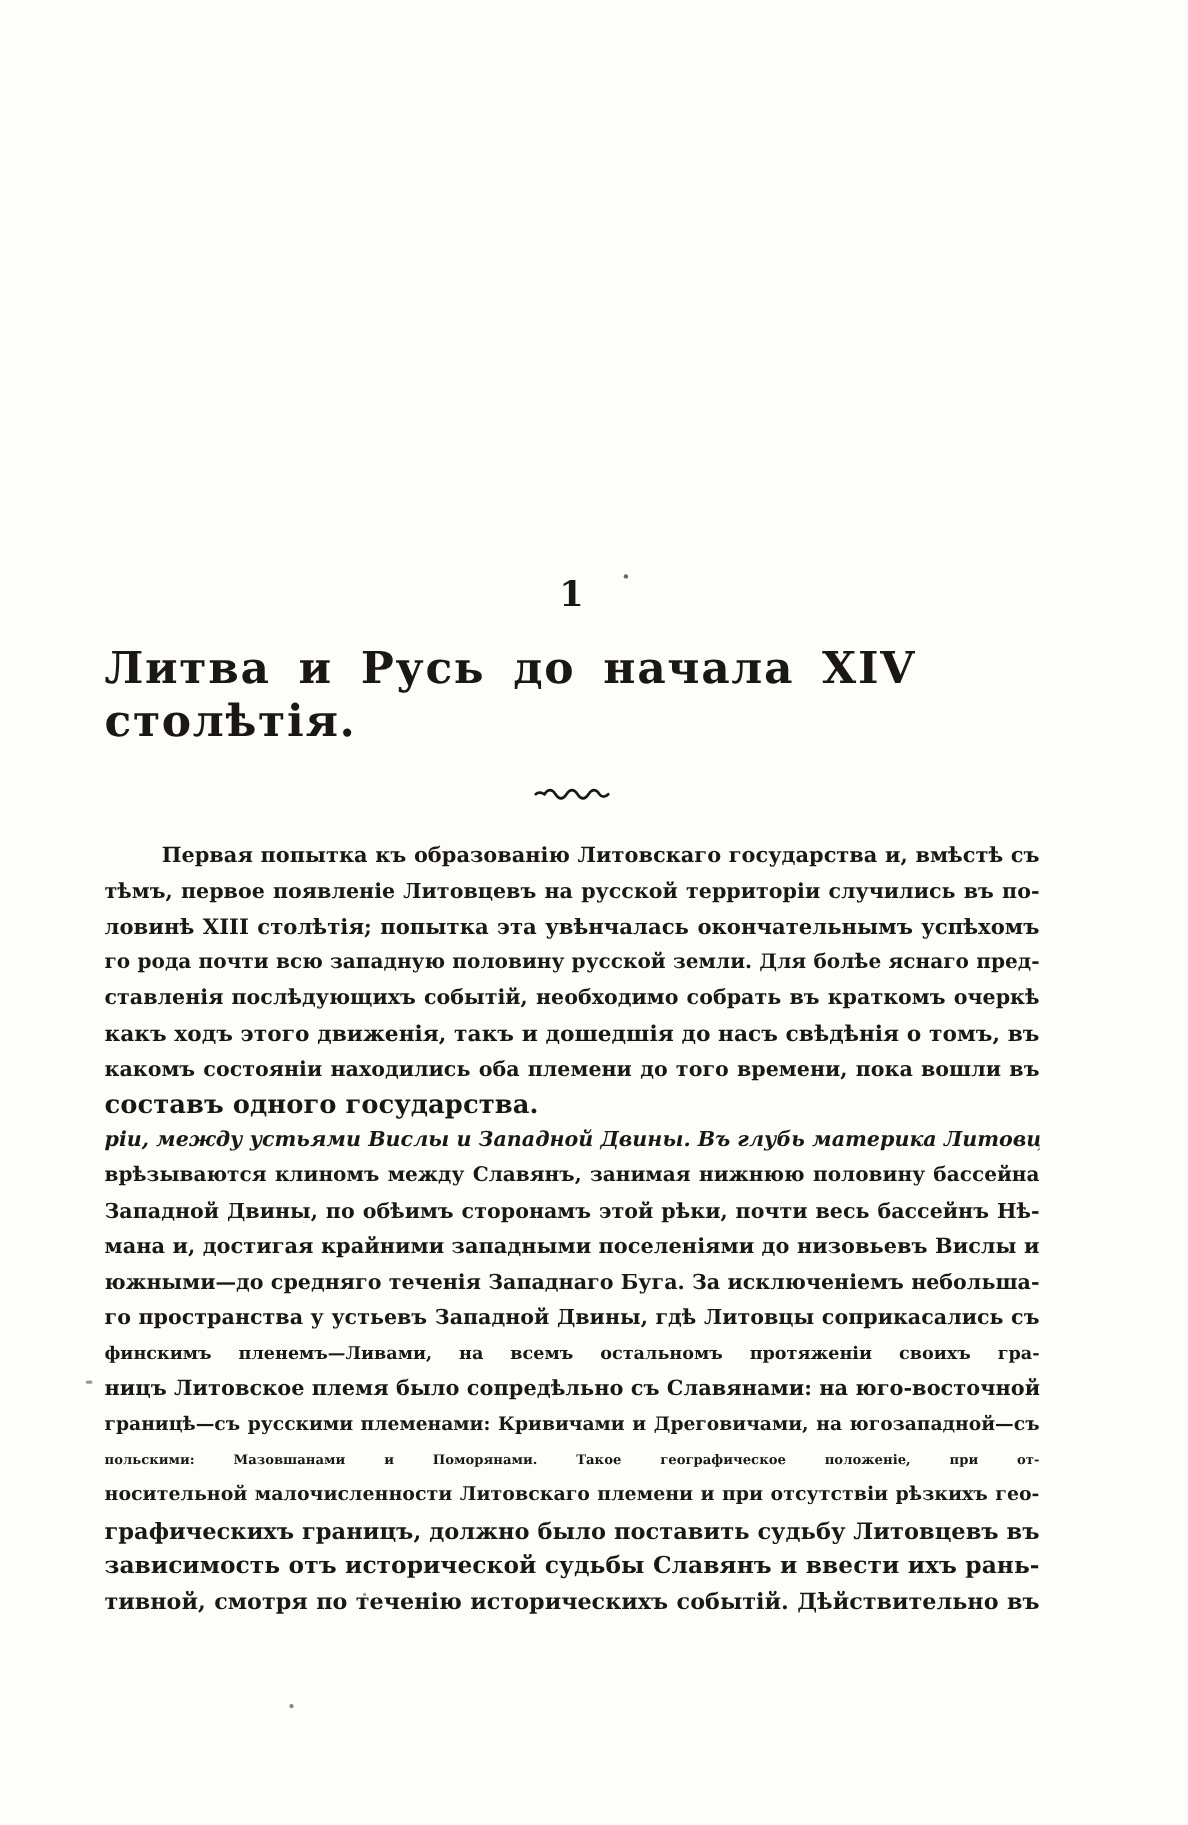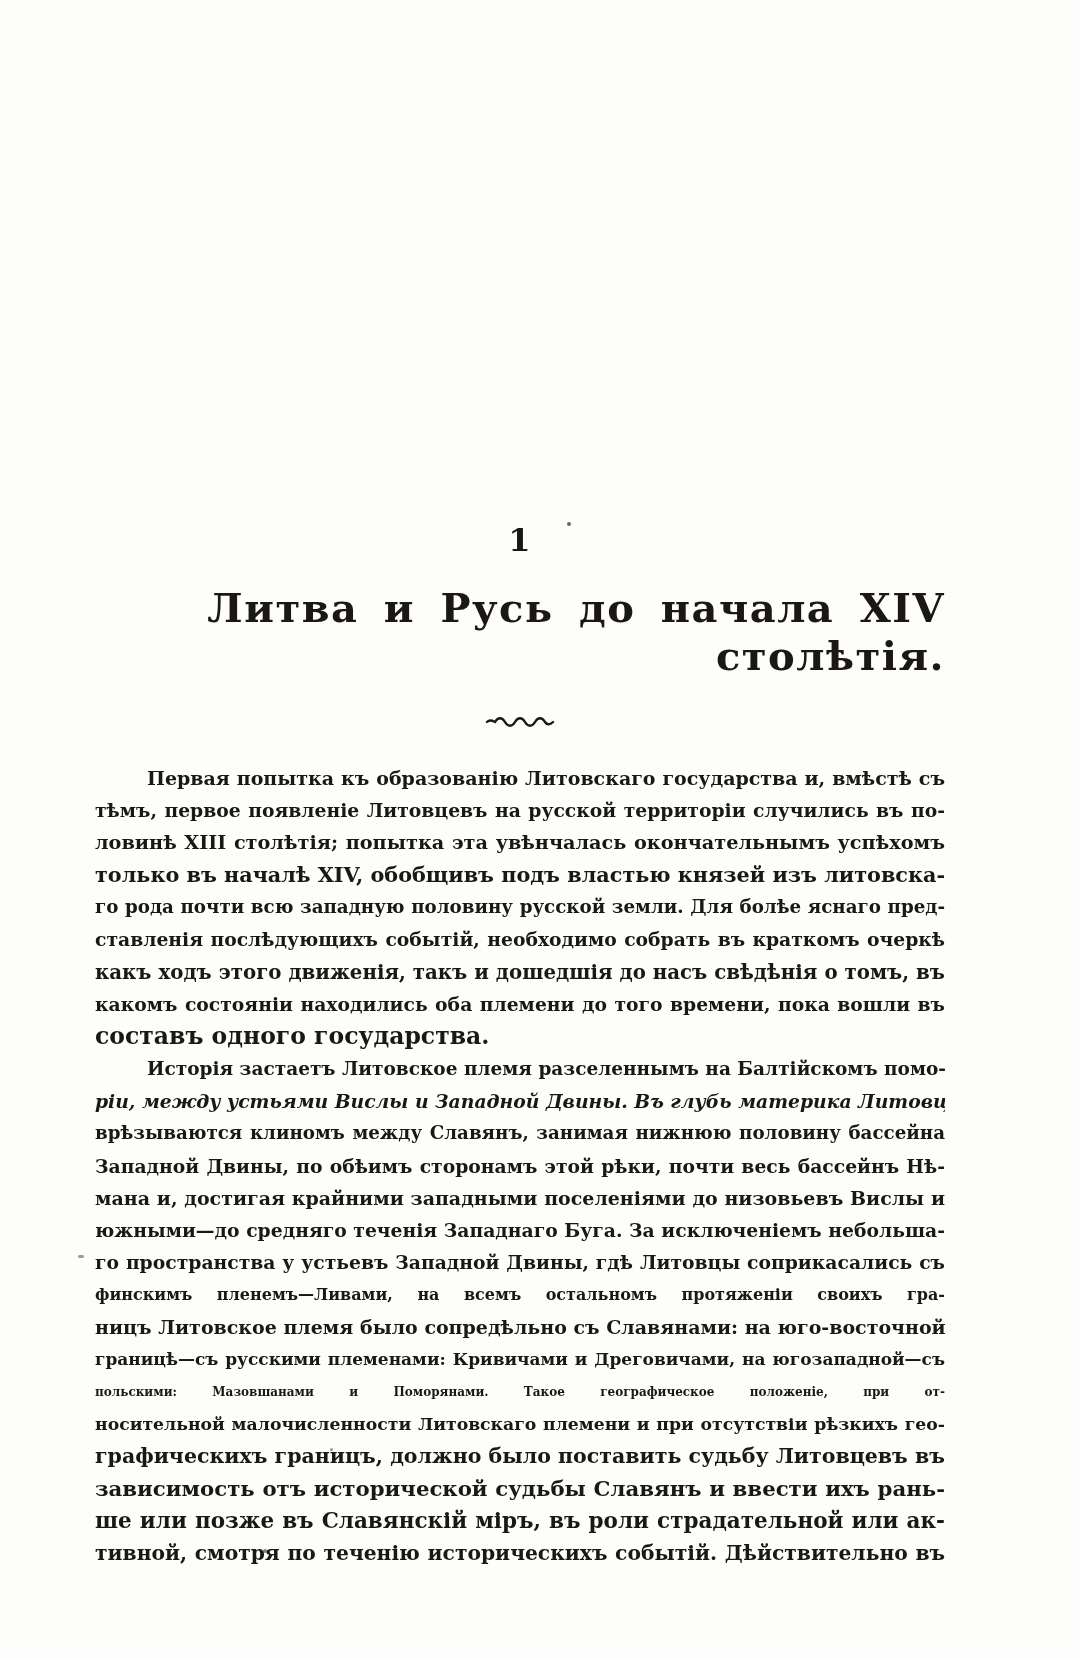--- a/index.html
+++ b/index.html
@@ -18,21 +18,21 @@
   .page-number {
     margin: 0;
     padding-top: 522px;
     text-align: center;
     font-size: 32px;
     line-height: 36px;
     letter-spacing: 1px;
   }
   .chapter-title {
     margin: 26px 0 0 0;
-    text-align: right;
+    text-align: left;
     font-size: 40px;
     line-height: 48px;
     letter-spacing: 1.5px;
     word-spacing: 10px;
     font-weight: bold;
   }
   .divider {
     margin-top: 34px;
     text-align: center;
     height: 16px;
@@ -80,41 +80,38 @@
       <path d="M2 8 C 5 5, 8 7, 10 8 C 13 3, 17 3, 20 8 C 23 13, 27 13, 30 8 C 33 3, 37 3, 40 8 C 43 13, 47 13, 50 8 C 53 3, 57 3, 60 8 C 62 11, 65 11, 68 8" fill="none" stroke="#1b1713" stroke-width="2.4" stroke-linecap="round"></path>
     </svg>
   </div>
 
   <div class="body-text">
 
     <div>
       <div class="line indent" style="font-size: 19px;">Первая попытка къ образованію Литовскаго государства и, вмѣстѣ съ</div>
       <div class="line" style="font-size: 18.75px;">тѣмъ, первое появленіе Литовцевъ на русской территоріи случились въ по-</div>
       <div class="line" style="font-size: 19.25px;">ловинѣ XIII столѣтія; попытка эта увѣнчалась окончательнымъ успѣхомъ</div>
-      <div class="line" style="font-size: 20.75px;">только въ началѣ XIV, обобщивъ подъ властью князей изъ литовска-</div>
       <div class="line" style="font-size: 18.25px;">го рода почти всю западную половину русской земли. Для болѣе яснаго пред-</div>
       <div class="line" style="font-size: 18.75px;">ставленія послѣдующихъ событій, необходимо собрать въ краткомъ очеркѣ</div>
       <div class="line" style="font-size: 19.75px;">какъ ходъ этого движенія, такъ и дошедшія до насъ свѣдѣнія о томъ, въ</div>
       <div class="line" style="font-size: 18.75px;">какомъ состояніи находились оба племени до того времени, пока вошли въ</div>
       <div class="line para-end">составъ одного государства.</div>
     </div>
 
     <div>
-      <div class="line indent" style="font-size: 18.5px;">Исторія застаетъ Литовское племя разселеннымъ на Балтійскомъ помо-</div>
       <div class="line" style="font-size: 18.75px; font-style: italic;">ріи, между устьями Вислы и Западной Двины. Въ глубь материка Литовцы</div>
       <div class="line" style="font-size: 18.25px;">врѣзываются клиномъ между Славянъ, занимая нижнюю половину бассейна</div>
       <div class="line" style="font-size: 18.75px;">Западной Двины, по обѣимъ сторонамъ этой рѣки, почти весь бассейнъ Нѣ-</div>
       <div class="line" style="font-size: 19px;">мана и, достигая крайними западными поселеніями до низовьевъ Вислы и</div>
       <div class="line" style="font-size: 18.75px;">южными—до средняго теченія Западнаго Буга. За исключеніемъ небольша-</div>
       <div class="line" style="font-size: 18.75px;">го пространства у устьевъ Западной Двины, гдѣ Литовцы соприкасались съ</div>
       <div class="line" style="font-size: 16px;">финскимъ пленемъ—Ливами, на всемъ остальномъ протяженіи своихъ гра-</div>
       <div class="line" style="font-size: 19px;">ницъ Литовское племя было сопредѣльно съ Славянами: на юго-восточной</div>
       <div class="line" style="font-size: 17px;">границѣ—съ русскими племенами: Кривичами и Дреговичами, на югозападной—съ</div>
       <div class="line" style="font-size: 12px;">польскими: Мазовшанами и Поморянами. Такое географическое положеніе, при от-</div>
       <div class="line" style="font-size: 17.25px;">носительной малочисленности Литовскаго племени и при отсутствіи рѣзкихъ гео-</div>
       <div class="line" style="font-size: 20.5px;">графическихъ границъ, должно было поставить судьбу Литовцевъ въ</div>
       <div class="line" style="font-size: 21.25px;">зависимость отъ исторической судьбы Славянъ и ввести ихъ рань-</div>
-      <div class="line" style="font-size: 21.5px;">ше или позже въ Славянскій міръ, въ роли страдательной или ак-</div>
       <div class="line" style="font-size: 20.25px;">тивной, смотря по теченію историческихъ событій. Дѣйствительно въ</div>
     </div>
 
   </div>
 </div>
 
 </body></html>

